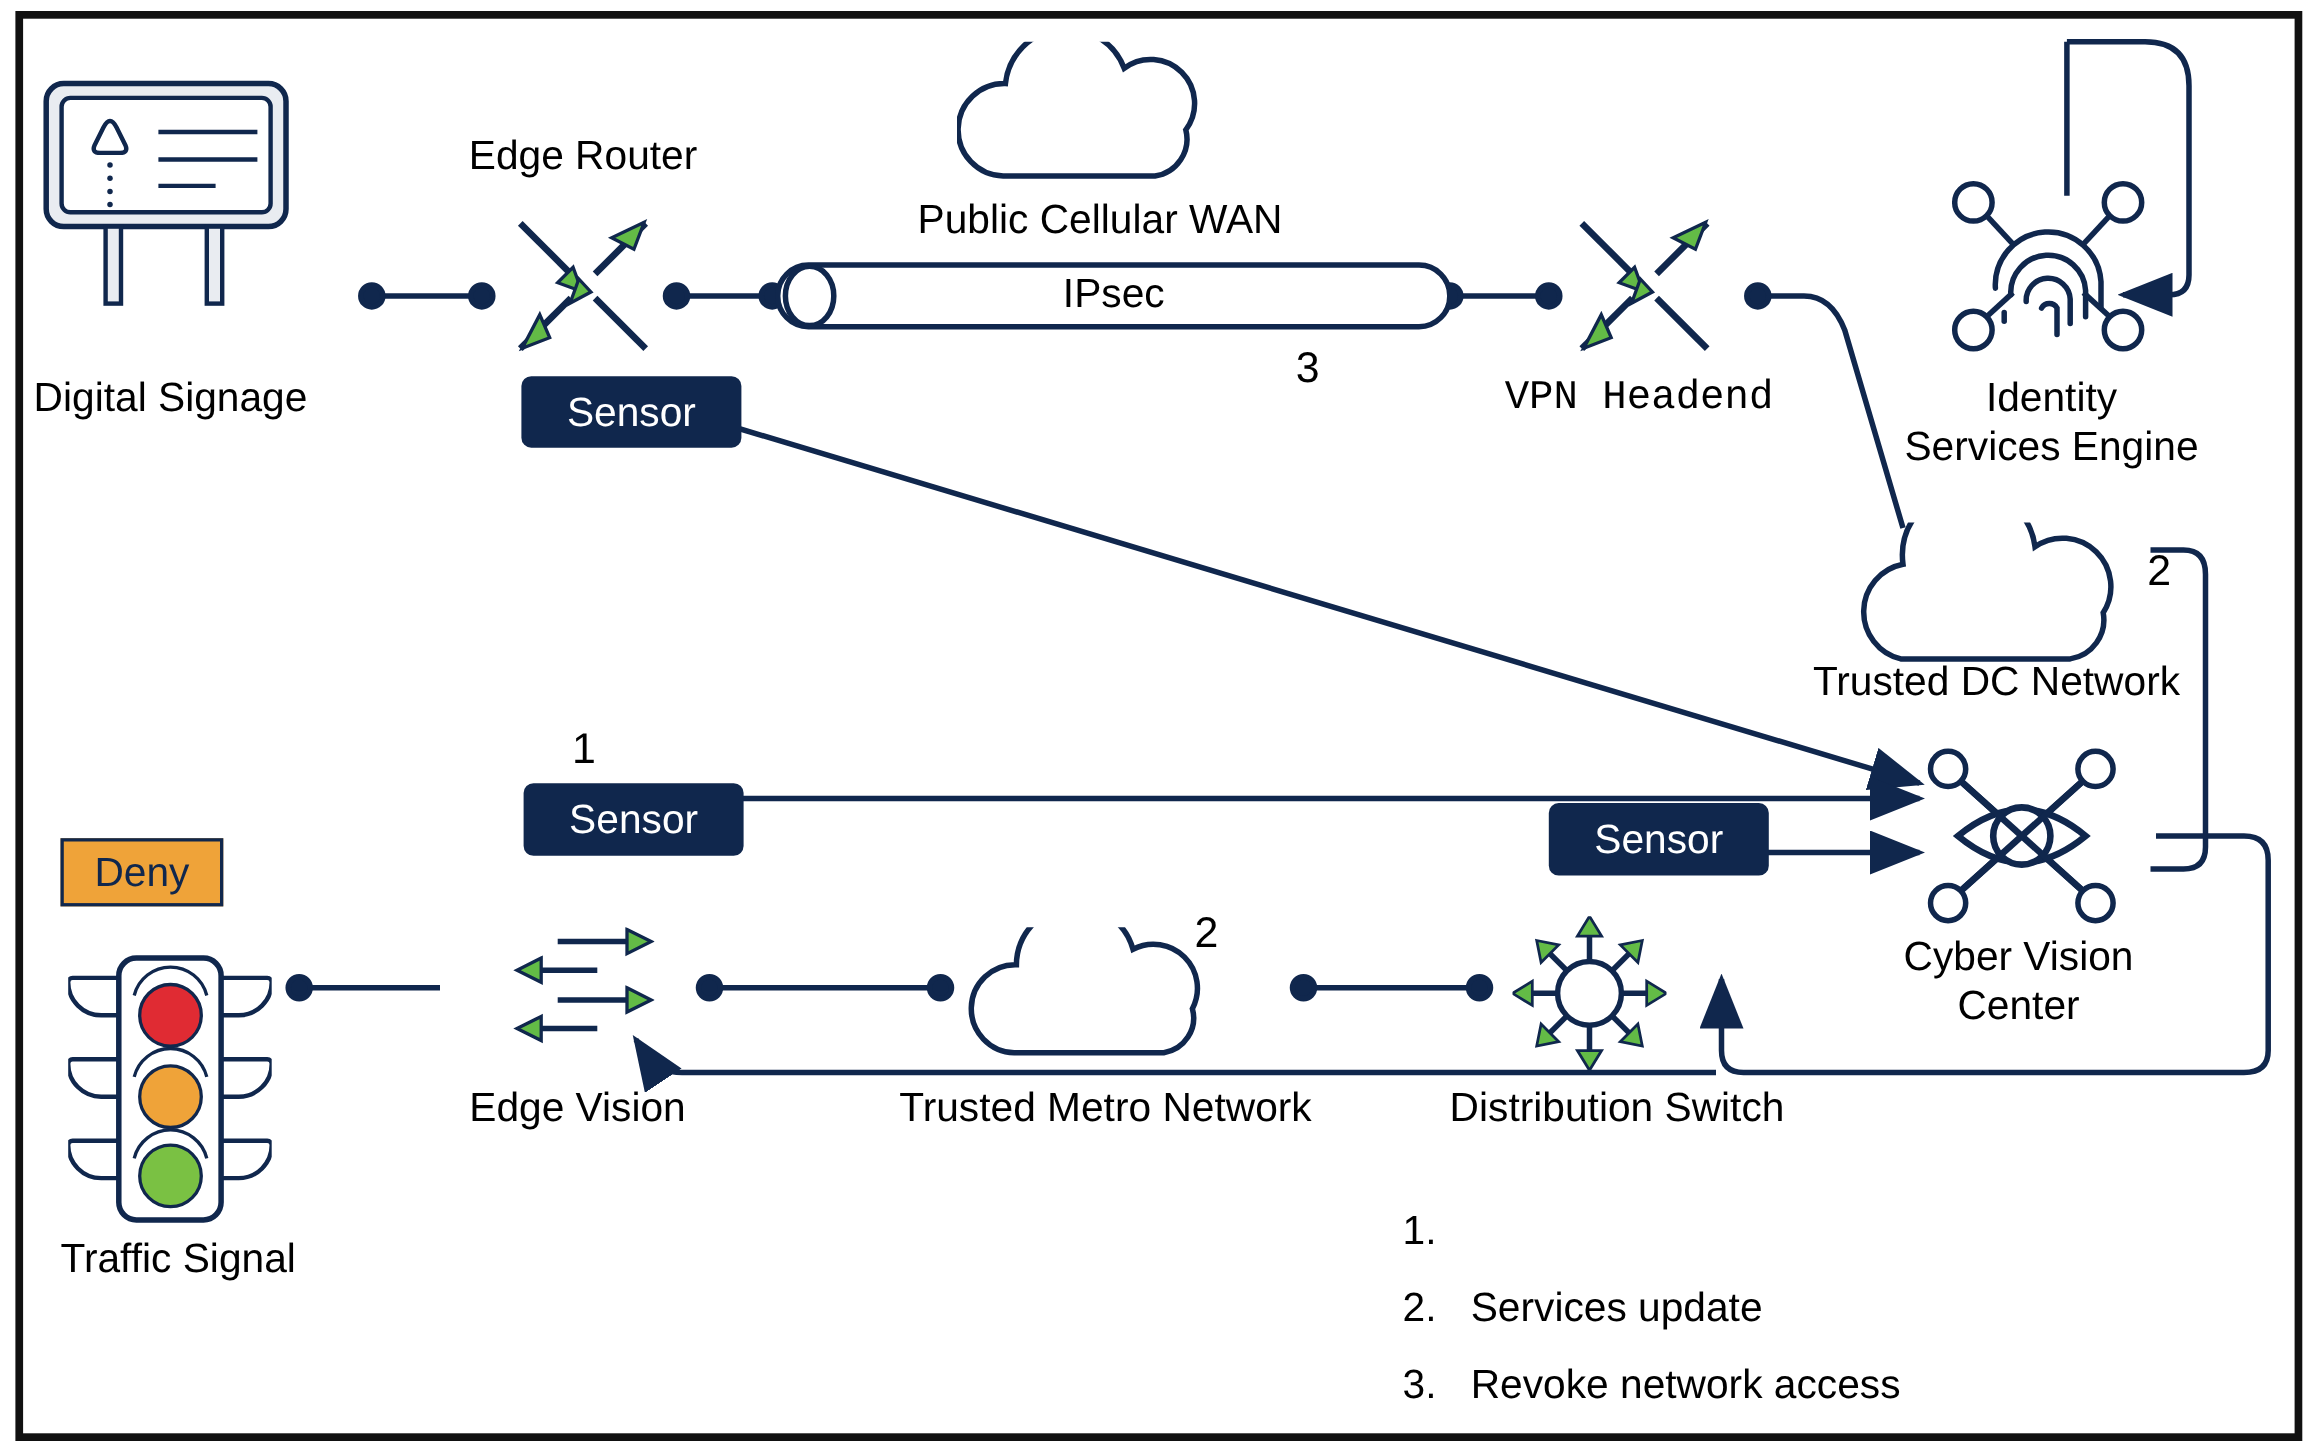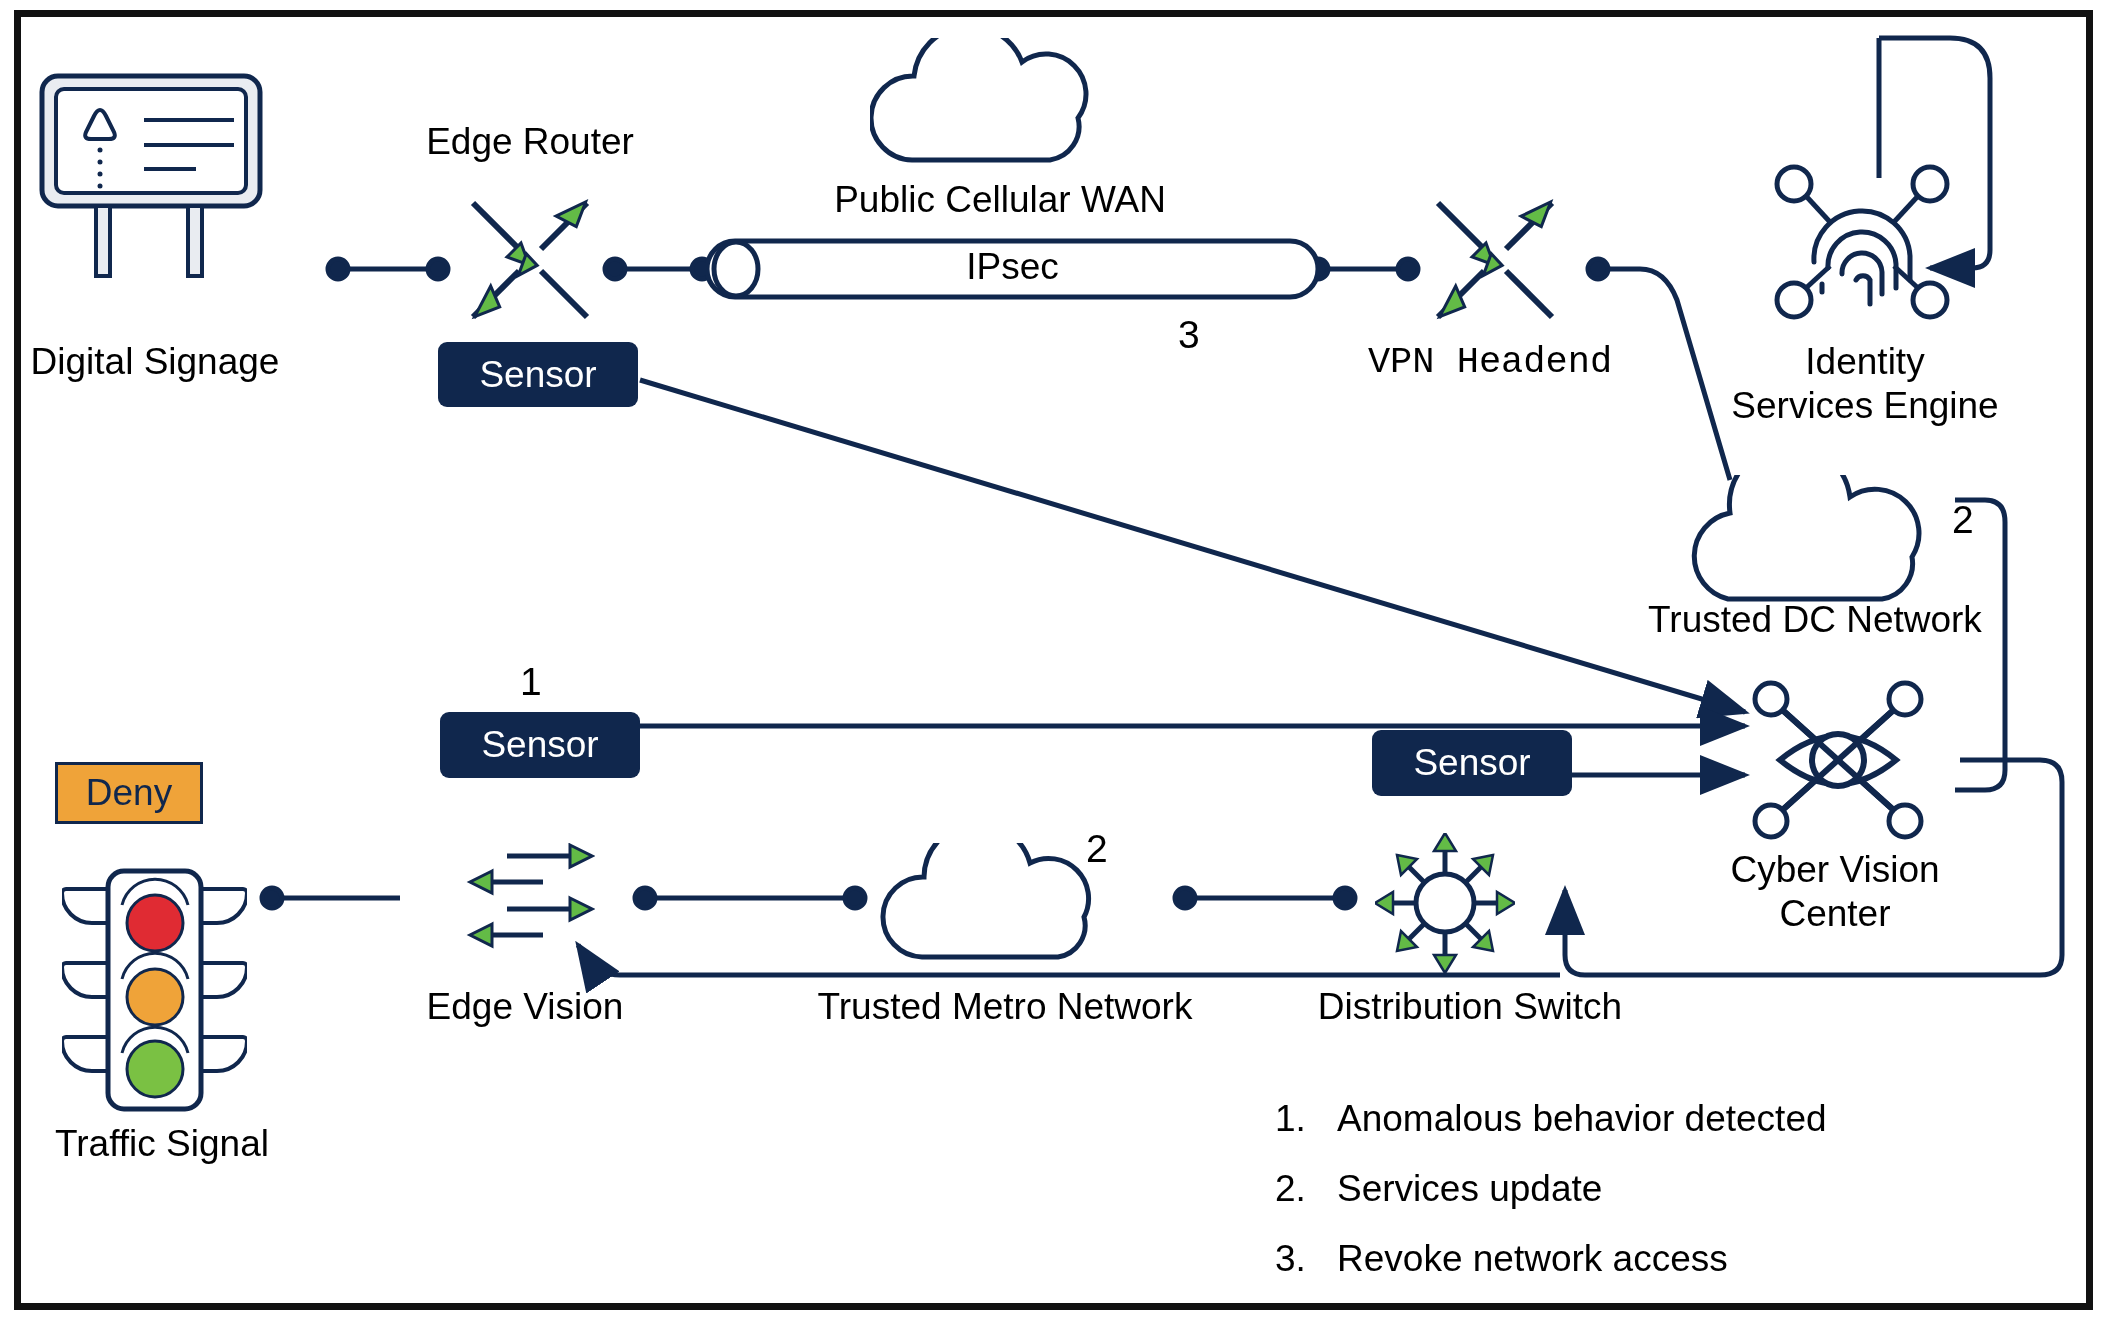--- a/index.html
+++ b/index.html
@@ -49,20 +49,21 @@
   .sensor-box {
     position: absolute;
     background: #10274d;
     color: #ffffff;
     border-radius: 9px;
     font-size: 37px;
     display: flex;
     align-items: center;
     justify-content: center;
     font-family: "Liberation Sans", sans-serif;
+    margin-left: 36px;
   }
   .deny-badge {
     position: absolute;
     background: #efa339;
     border: 3px solid #10274d;
     color: #10274d;
     font-size: 37px;
     display: flex;
     align-items: center;
     justify-content: center;
@@ -378,21 +379,20 @@
 
   <div class="step-num" style="left:1086px; top:827px;">2</div>
 
   <div class="step-num" style="left:1952px; top:498px;">2</div>
 
   <div class="step-num" style="left:1178px; top:313px;">3</div>
 
   <div class="legend">
     <div class="legend-row">
       <span class="legend-num">1.</span>
-      <span>Anomalous behavior detected</span>
     </div>
     <div class="legend-row">
       <span class="legend-num">2.</span>
       <span>Services update</span>
     </div>
     <div class="legend-row">
       <span class="legend-num">3.</span>
       <span>Revoke network access</span>
     </div>
   </div>

